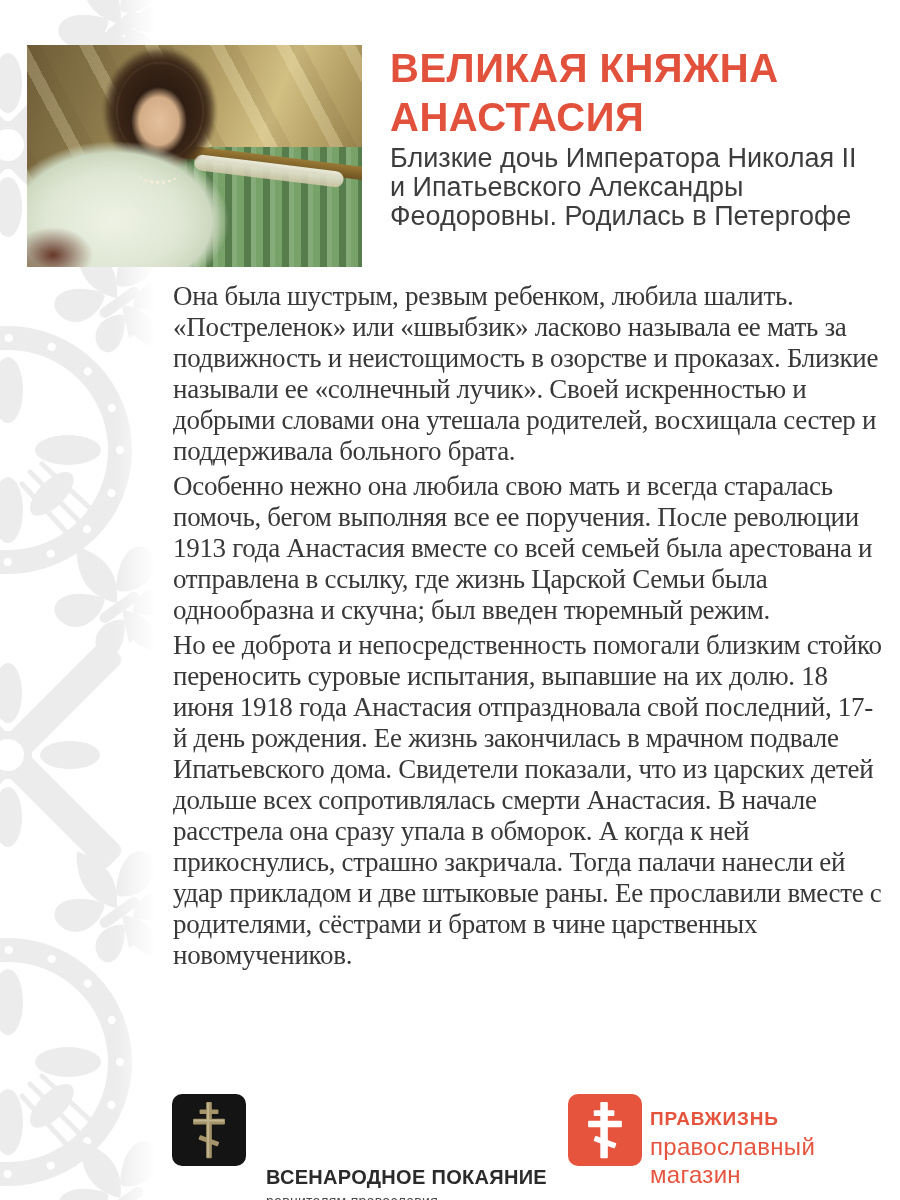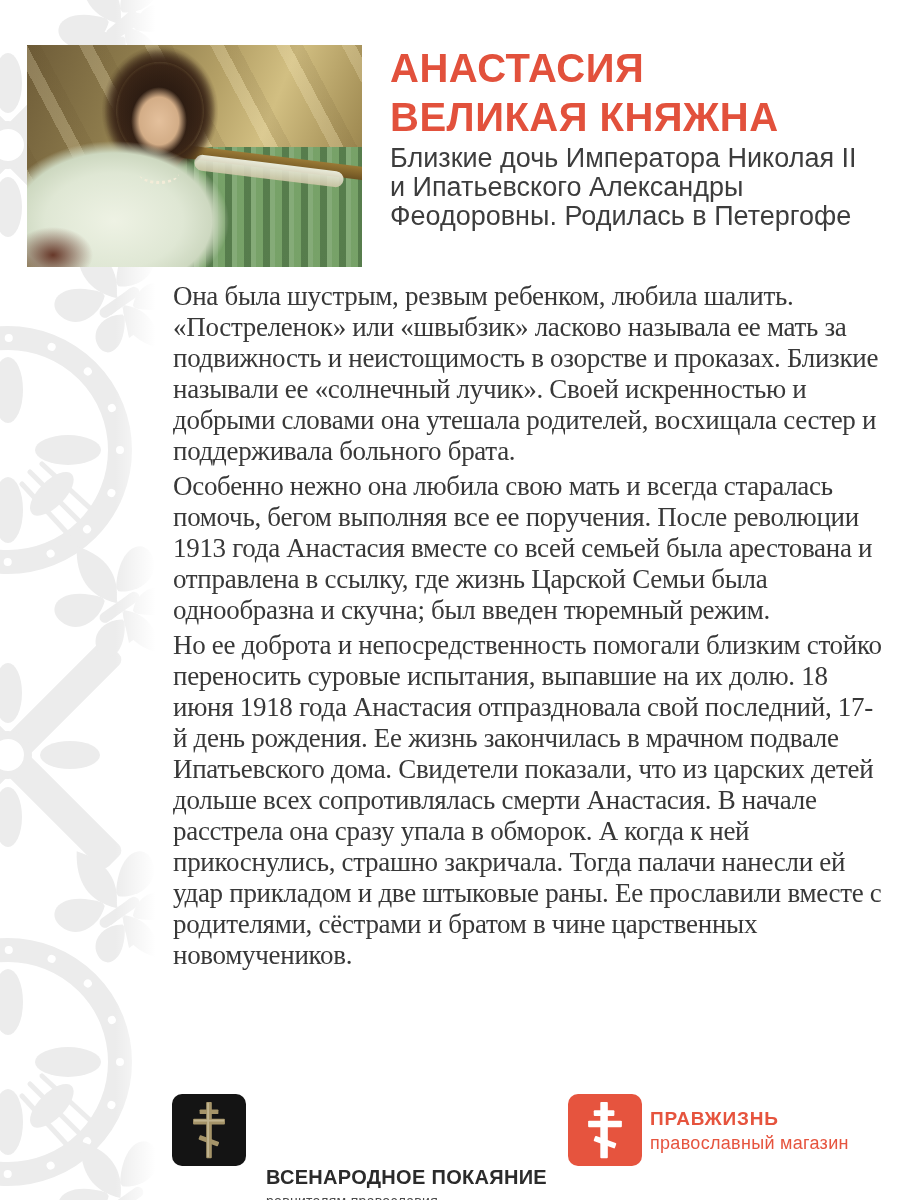--- a/index.html
+++ b/index.html
@@ -104,21 +104,21 @@
   .logo-left  { left: 172px; background: #141414; }
   .logo-right { left: 568px; background: #E6543E; }
 
   .footer-text { position: absolute; }
   .footer-text-left  { left: 266px; top: 1166px; }
   .footer-text-right { left: 650px; top: 1108px; }
 
   .ft-title-left  { font-size: 20px; font-weight: bold; color: #2b2b2b; letter-spacing: 0.3px; }
   .ft-sub-left    { font-size: 14px; color: #4a4a4a; margin-top: 4px; letter-spacing: 0.3px; }
   .ft-title-right { font-size: 19px; font-weight: bold; color: #E6543E; letter-spacing: 0.8px; }
-  .ft-sub-right   { font-size: 18px; color: #E6543E; margin-top: 3px; letter-spacing: 0.3px; }
+  .ft-sub-right   { font-size: 24px; color: #E6543E; margin-top: 3px; letter-spacing: 0.3px; }
 </style>
 </head>
 <body>
 
 <div class="ornament-wrap">
   <svg width="160" height="1200" viewBox="0 0 160 1200" xmlns="http://www.w3.org/2000/svg">
     <defs>
       <g id="rosette">
         <circle r="112" fill="none" stroke="#ECECEC" stroke-width="24"></circle>
         <circle r="112" fill="none" stroke="#FFFFFF" stroke-width="8" stroke-dasharray="0.1 43.9" stroke-linecap="round"></circle>
@@ -187,22 +187,22 @@
   <div class="trim"></div>
   <div class="arm"></div>
   <div class="hair"></div>
   <div class="face"></div>
   <div class="dress"></div>
   <div class="necklace"></div>
   <div class="corner-shadow"></div>
 </div>
 
 <div class="page-title">
+  <div>ВЕЛИКАЯ КНЯЖНА</div>
   <div>АНАСТАСИЯ</div>
-  <div>ВЕЛИКАЯ КНЯЖНА</div>
 </div>
 
 <div class="intro">
   <div>Близкие дочь Императора Николая II</div>
   <div>и Ипатьевского Александры</div>
   <div>Феодоровны. Родилась в Петергофе</div>
 </div>
 
 <div class="body-text">
   <p>Она была шустрым, резвым ребенком, любила шалить. «Постреленок» или «швыбзик» ласково называла ее мать за подвижность и неистощимость в озорстве и проказах. Близкие называли ее «солнечный лучик». Своей искренностью и добрыми словами она утешала родителей, восхищала сестер и поддерживала больного брата.</p>

